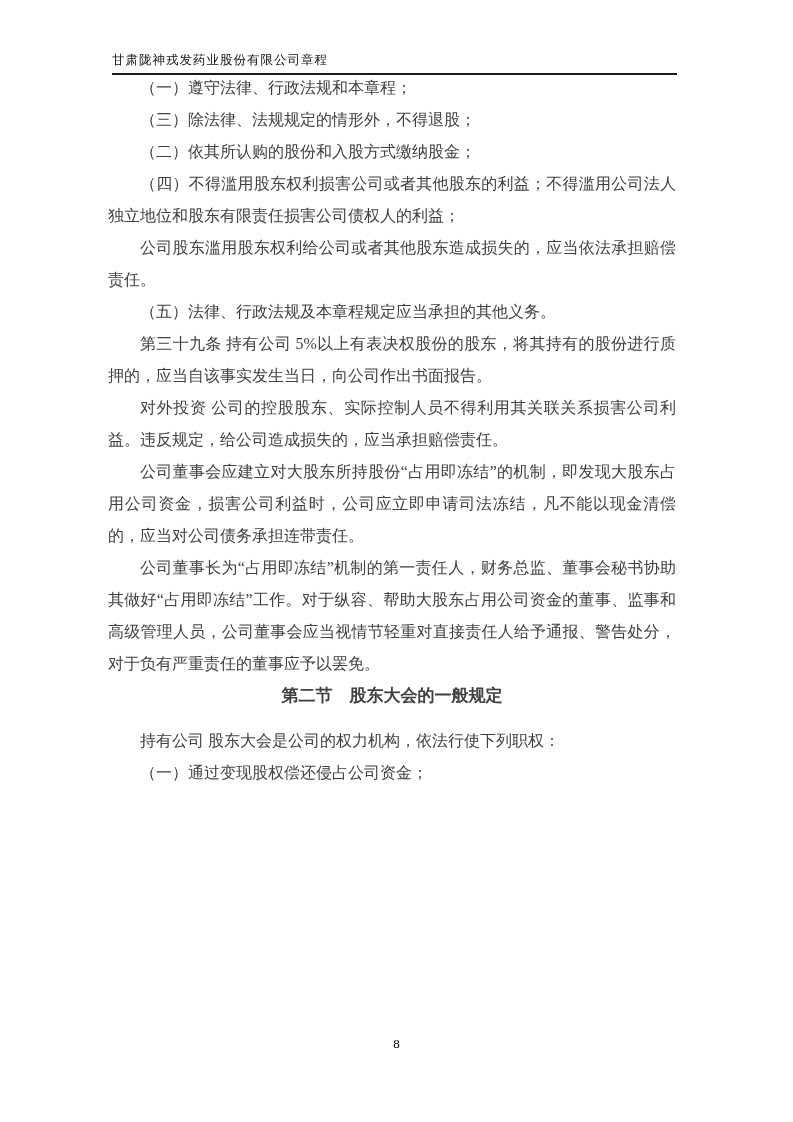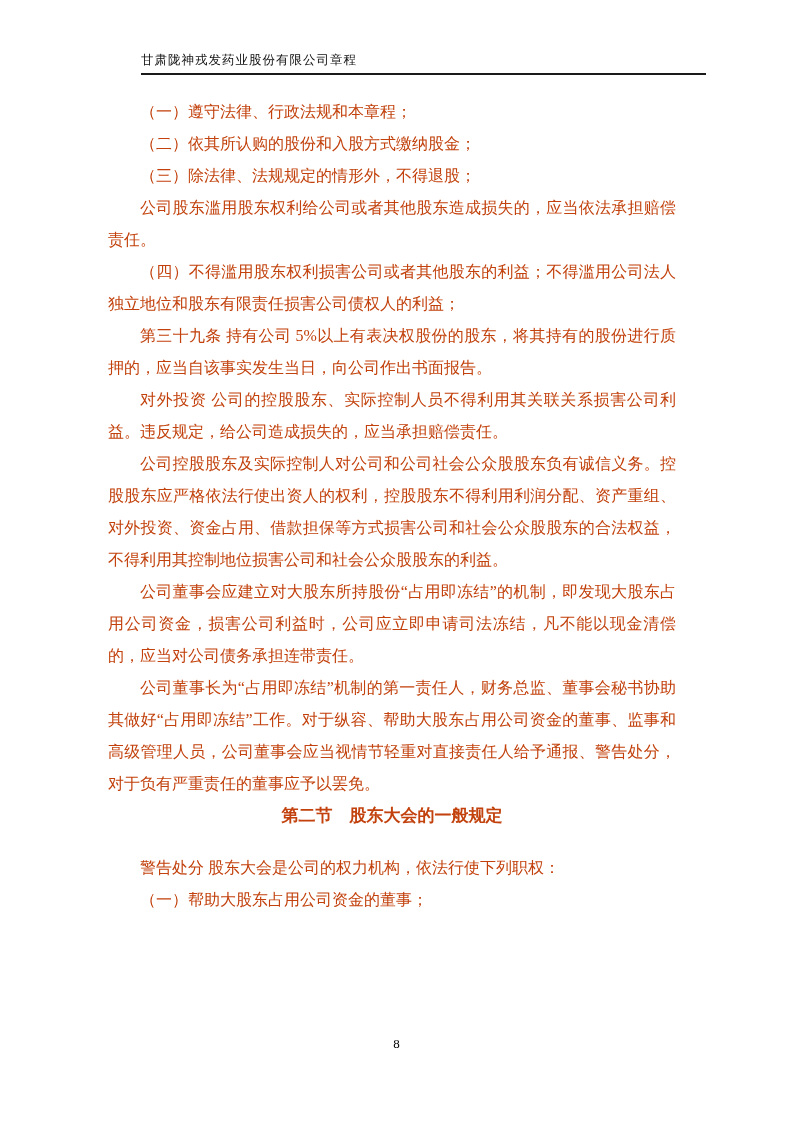--- a/index.html
+++ b/index.html
@@ -20,46 +20,45 @@
     position: absolute;
     left: 112px;
     top: 52px;
     width: 565px;
     font-size: 12.5px;
     line-height: 16px;
     letter-spacing: 1px;
     color: #111111;
     border-bottom: 2px solid #1a1a1a;
     padding-bottom: 5px;
-    margin-left: 29px;
   }
   .doc-content {
     position: absolute;
     left: 108px;
-    top: 96px;
+    top: 72px;
     width: 568px;
     font-size: 16px;
     line-height: 32px;
     text-align: justify;
-    color: #c2410c;
+    color: #404040;
   }
   .doc-content p {
     margin: 0;
     padding: 0;
     text-indent: 2em;
   }
   .doc-content p b {
     font-weight: normal;
   }
   .doc-content p.section-heading {
     text-indent: 0;
     text-align: center;
     font-weight: bold;
     font-size: 17px;
-    margin-bottom: 20px;
+    margin-bottom: 13px;
   }
   .doc-footer {
     position: absolute;
     left: 0;
     top: 1036px;
     width: 793px;
     text-align: center;
     font-size: 13px;
     color: #000000;
   }
@@ -68,31 +67,31 @@
 <body>
 
 <div class="page">
 
   <div class="doc-header">
     <span>甘肃陇神戎发药业股份有限公司章程</span>
   </div>
 
   <div class="doc-content" id="doc-content">
       <p>（一）遵守法律、行政法规和本章程；</p>
+      <p>（三）除法律、法规规定的情形外，不得退股；</p>
       <p>（二）依其所认购的股份和入股方式缴纳股金；</p>
-      <p>（三）除法律、法规规定的情形外，不得退股；</p>
+      <p>（四）不得滥用股东权利损害公司或者其他股东的利益；不得滥用公司法人独立地位和股东有限责任损害公司债权人的利益；</p>
       <p>公司股东滥用股东权利给公司或者其他股东造成损失的，应当依法承担赔偿责任。</p>
-      <p>（四）不得滥用股东权利损害公司或者其他股东的利益；不得滥用公司法人独立地位和股东有限责任损害公司债权人的利益；</p>
+      <p>（五）法律、行政法规及本章程规定应当承担的其他义务。</p>
       <p><b>第三十九条</b> 持有公司 5%以上有表决权股份的股东，将其持有的股份进行质押的，应当自该事实发生当日，向公司作出书面报告。</p>
       <p><b>对外投资</b> 公司的控股股东、实际控制人员不得利用其关联关系损害公司利益。违反规定，给公司造成损失的，应当承担赔偿责任。</p>
-      <p>公司控股股东及实际控制人对公司和公司社会公众股股东负有诚信义务。控股股东应严格依法行使出资人的权利，控股股东不得利用利润分配、资产重组、对外投资、资金占用、借款担保等方式损害公司和社会公众股股东的合法权益，不得利用其控制地位损害公司和社会公众股股东的利益。</p>
       <p>公司董事会应建立对大股东所持股份“占用即冻结”的机制，即发现大股东占用公司资金，损害公司利益时，公司应立即申请司法冻结，凡不能以现金清偿的，应当对公司债务承担连带责任。</p>
       <p>公司董事长为“占用即冻结”机制的第一责任人，财务总监、董事会秘书协助其做好“占用即冻结”工作。对于纵容、帮助大股东占用公司资金的董事、监事和高级管理人员，公司董事会应当视情节轻重对直接责任人给予通报、警告处分，对于负有严重责任的董事应予以罢免。</p>
       <p class="section-heading">第二节　股东大会的一般规定</p>
-      <p><b>警告处分</b> 股东大会是公司的权力机构，依法行使下列职权：</p>
-      <p>（一）帮助大股东占用公司资金的董事；</p>
+      <p><b>持有公司</b> 股东大会是公司的权力机构，依法行使下列职权：</p>
+      <p>（一）通过变现股权偿还侵占公司资金；</p>
     </div>
 
   <div class="doc-footer">
     <span>8</span>
   </div>
 
 </div>
 
 </body></html>

